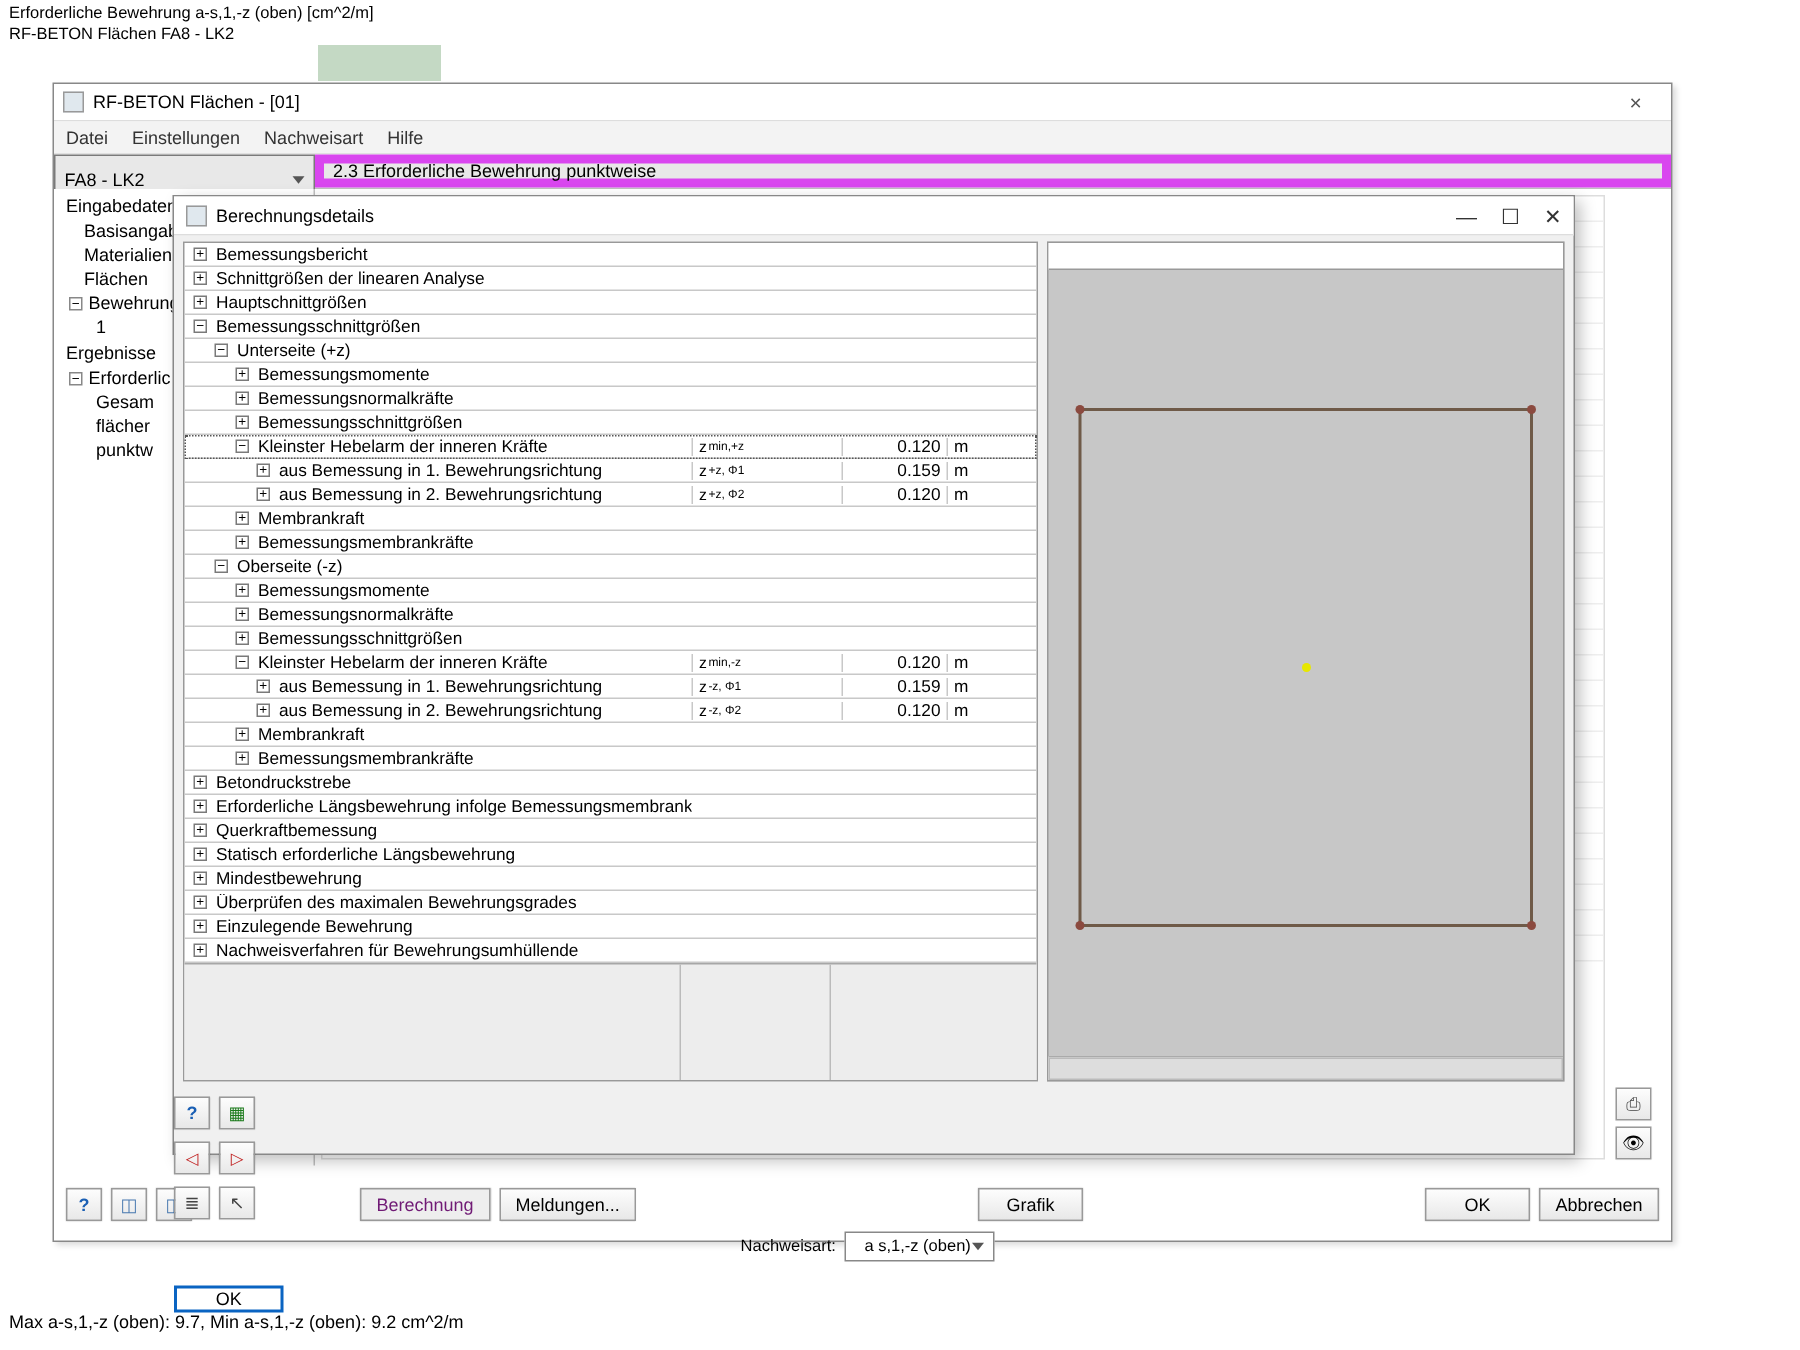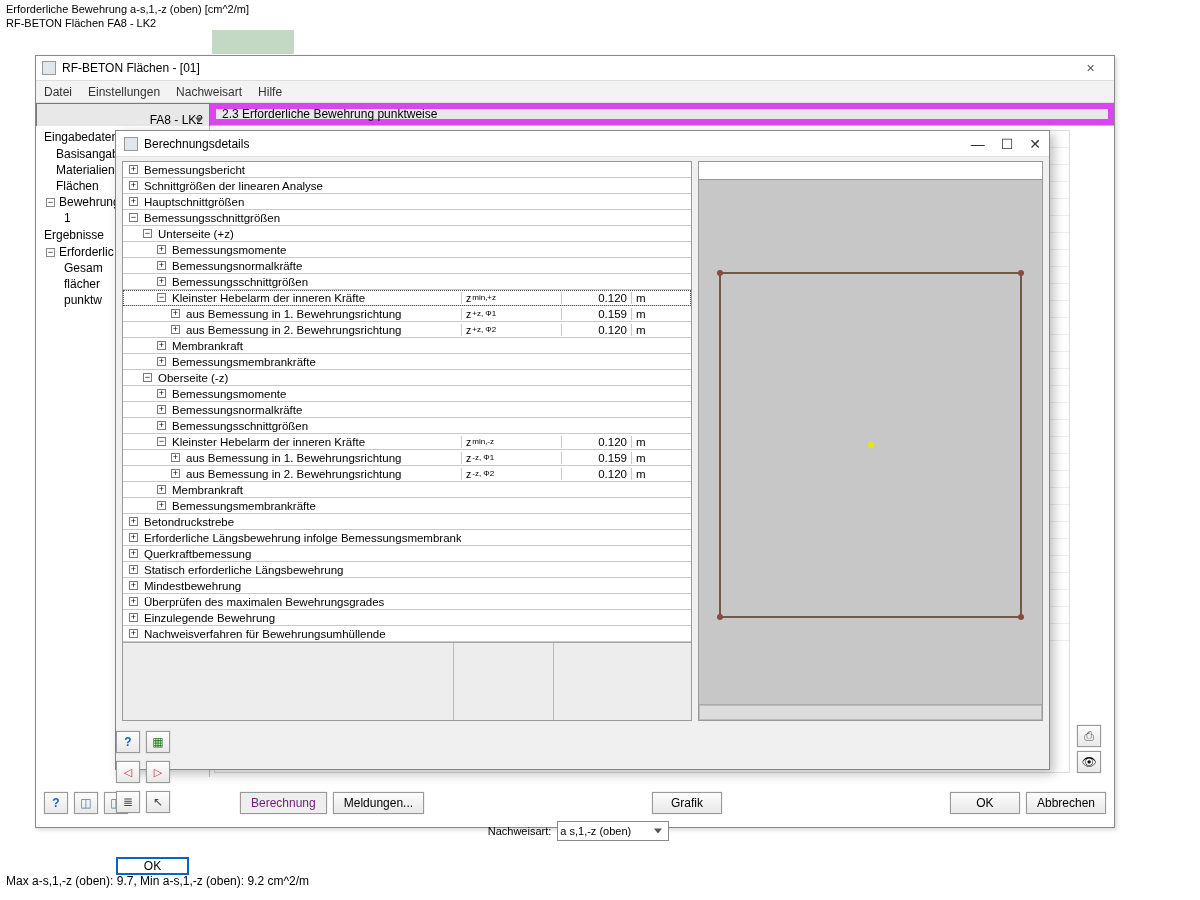--- a/index.html
+++ b/index.html
@@ -8,21 +8,21 @@
 .header-text div { white-space: nowrap; }
 .green-accent { position: absolute; top: 30px; left: 212px; width: 82px; height: 24px; background: #c4d9c4; }
 .main-window { position: absolute; top: 55px; left: 35px; width: 1080px; height: 773px; border: 1px solid #888; background: #fff; box-shadow: 2px 2px 4px rgba(0,0,0,0.15); }
 .main-titlebar { height: 25px; background: #fff; border-bottom: 1px solid #ddd; display: flex; align-items: center; padding: 0 6px; }
 .app-icon { width: 14px; height: 14px; margin-right: 6px; background: #e0e8ee; border: 1px solid #999; display: inline-block; }
 .main-title { flex: 1; font-size: 12px; }
 .main-close { width: 35px; text-align: center; font-size: 14px; color: #555; }
 .menubar { height: 22px; background: #f3f3f3; display: flex; align-items: center; padding: 0 8px; gap: 16px; border-bottom: 1px solid #e0e0e0; }
 .menubar span { font-size: 12px; color: #333; }
 .toolbar-row { height: 23px; background: #f3f3f3; display: flex; align-items: stretch; border-bottom: 1px solid #c0c0c0; }
-.case-select { width: 174px; border: 1px solid #7a7a7a; background: #e8e8e8; display: flex; align-items: center; padding: 16px 6px; font-size: 12px; position: relative; justify-content: flex-end; }
+.case-select { width: 174px; border: 1px solid #7a7a7a; background: #e8e8e8; display: flex; align-items: center; padding: 16px 6px; font-size: 12px; position: relative; }
 .case-select::after { content: ""; position: absolute; right: 6px; top: 50%; transform: translateY(-50%); border-left: 4px solid transparent; border-right: 4px solid transparent; border-top: 5px solid #555; }
 .case-label { flex: 1; border: 6px solid #d946ef; background: #e8e8e8; padding: 0 6px; display: flex; align-items: center; font-size: 12px; }
 .main-body { position: absolute; top: 70px; left: 0; right: 0; bottom: 50px; display: flex; }
 .sidebar { width: 174px; border-right: 1px solid #c0c0c0; background: #fff; padding-top: 2px; }
 .sidebar .cat { font-size: 12px; padding: 2px 8px; }
 .sidebar .item { font-size: 12px; padding: 1px 8px 1px 20px; }
 .sidebar .sub { padding-left: 28px; }
 .sidebar .expander { display: inline-block; width: 9px; height: 9px; border: 1px solid #888; margin-right: 4px; text-align: center; line-height: 7px; font-size: 9px; }
 .sidebar-row { display: flex; align-items: center; padding: 1px 0 1px 10px; font-size: 12px; }
 .main-content { flex: 1; background: #fff; position: relative; border: 1px solid #ddd; margin: 4px; }
@@ -62,21 +62,21 @@
 .preview-topstrip { position: absolute; top: 0; left: 0; right: 0; height: 18px; background: #fff; border-bottom: 1px solid #999; }
 .preview-rect { position: absolute; top: 110px; left: 20px; right: 20px; bottom: 102px; border: 2px solid #6f5a48; }
 .preview-corner { position: absolute; width: 6px; height: 6px; background: #8b4a3f; border-radius: 50%; }
 .preview-dot { position: absolute; width: 6px; height: 6px; background: #e7e700; border-radius: 50%; top: 50%; left: 50%; transform: translate(-50%, -50%); }
 .preview-scroll { position: absolute; bottom: 0; left: 0; right: 0; height: 16px; background: #eee; border-top: 1px solid #aaa; }
 .preview-scroll-thumb { position: absolute; left: 0; top: 0; bottom: 0; width: 100%; background: #ddd; border: 1px solid #bbb; }
 
 .dlg-footer { position: absolute; bottom: 8px; left: 0; right: 8px; height: 30px; display: flex; align-items: flex-start; gap: 8px; flex-direction: column; }
 .dlg-footer .group { display: flex; gap: 6px; }
 .dlg-footer .center { margin-left: auto; margin-right: auto; display: flex; align-items: center; gap: 6px; }
-.combo { height: 20px; width: 112px; border: 1px solid #888; background: #fff; display: flex; align-items: center; padding: 0 2px; font-size: 11px; position: relative; }
+.combo { height: 20px; width: 100px; border: 1px solid #888; background: #fff; display: flex; align-items: center; padding: 0 12px; font-size: 11px; position: relative; }
 .combo::after { content: ""; position: absolute; right: 6px; top: 50%; transform: translateY(-50%); border-left: 4px solid transparent; border-right: 4px solid transparent; border-top: 5px solid #555; }
 .ok-btn { height: 22px; width: 73px; border: 2px solid #0a64c2; background: #fff; display: flex; align-items: center; justify-content: center; font-size: 12px; }
 
 .bottom-text { position: absolute; bottom: 12px; left: 6px; font-size: 12px; }
 
 
 .i-excel::before{content:"▦"; color:#1a7a1a; font-size:12px;}
 .i-left::before{content:"◁"; color:#c02020; font-size:11px;}
 .i-right::before{content:"▷"; color:#c02020;font-size:11px;}
 .i-list::before{content:"≣"; color:#444;}

